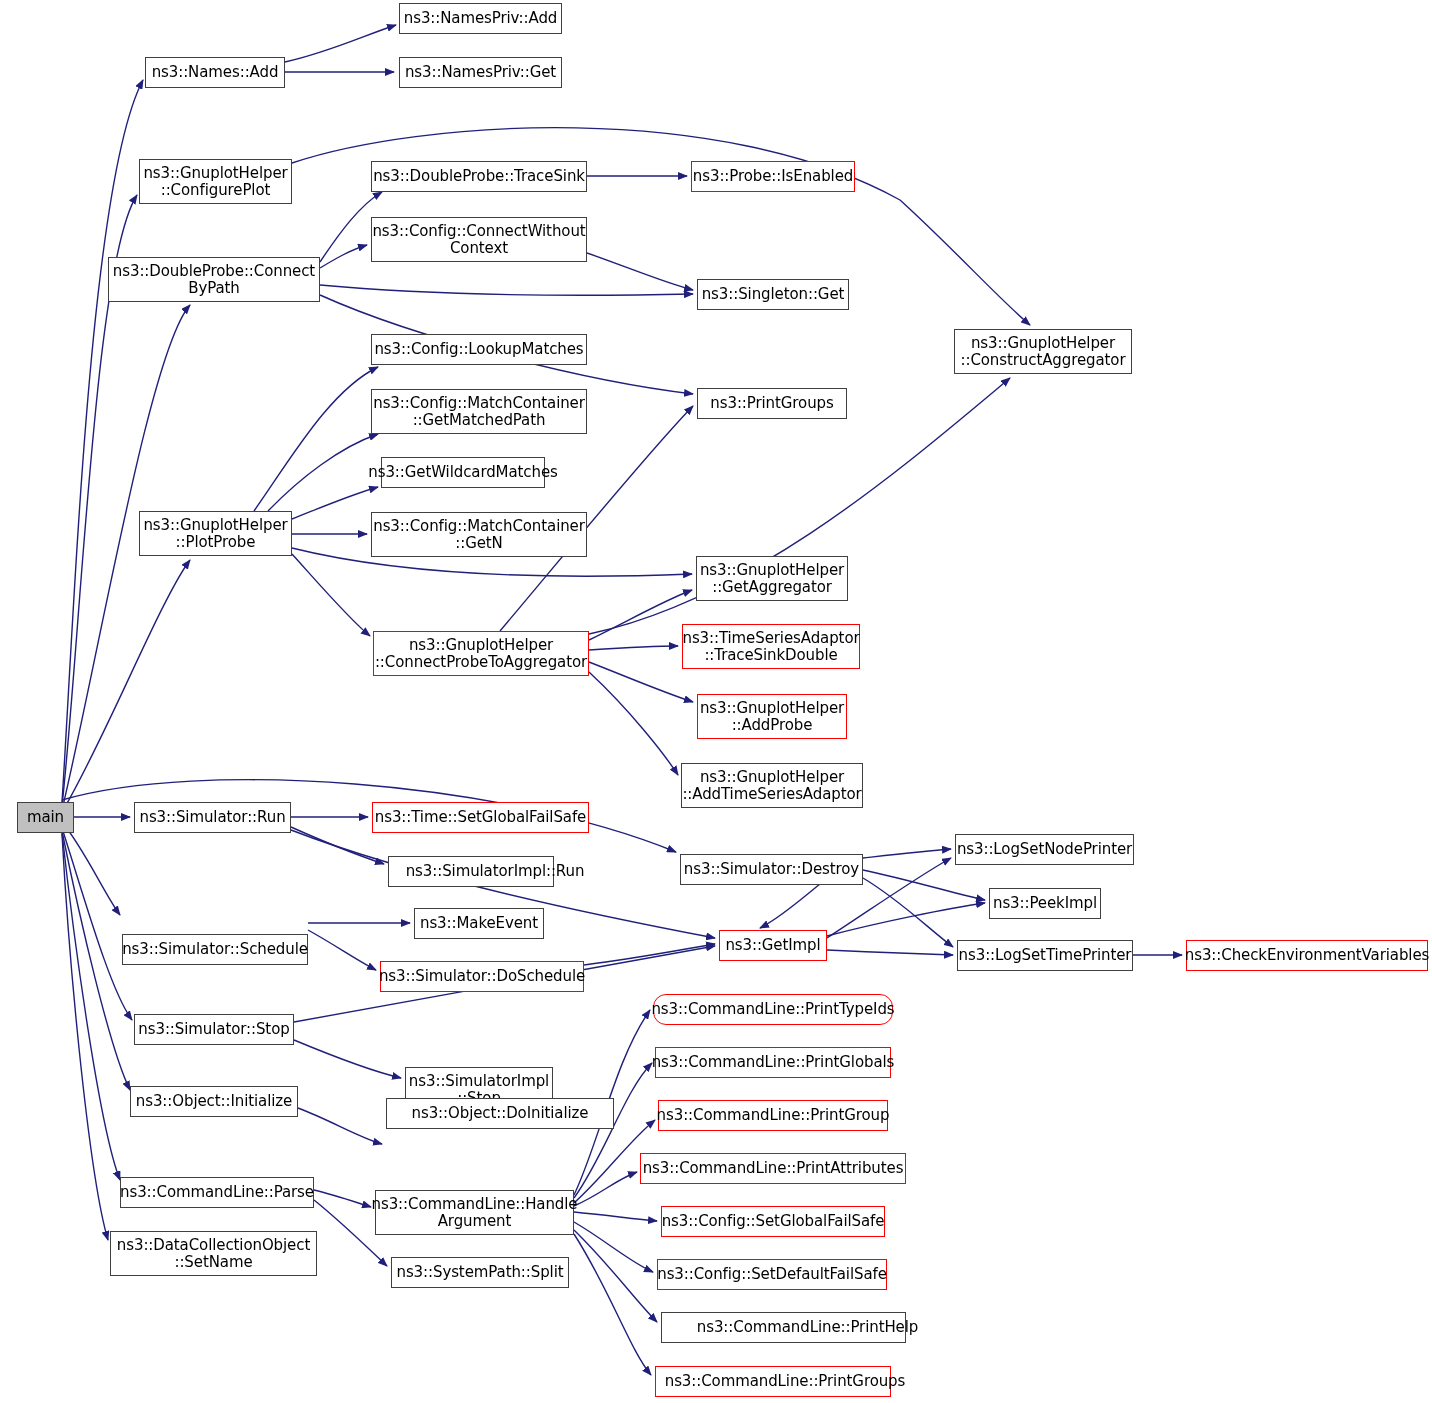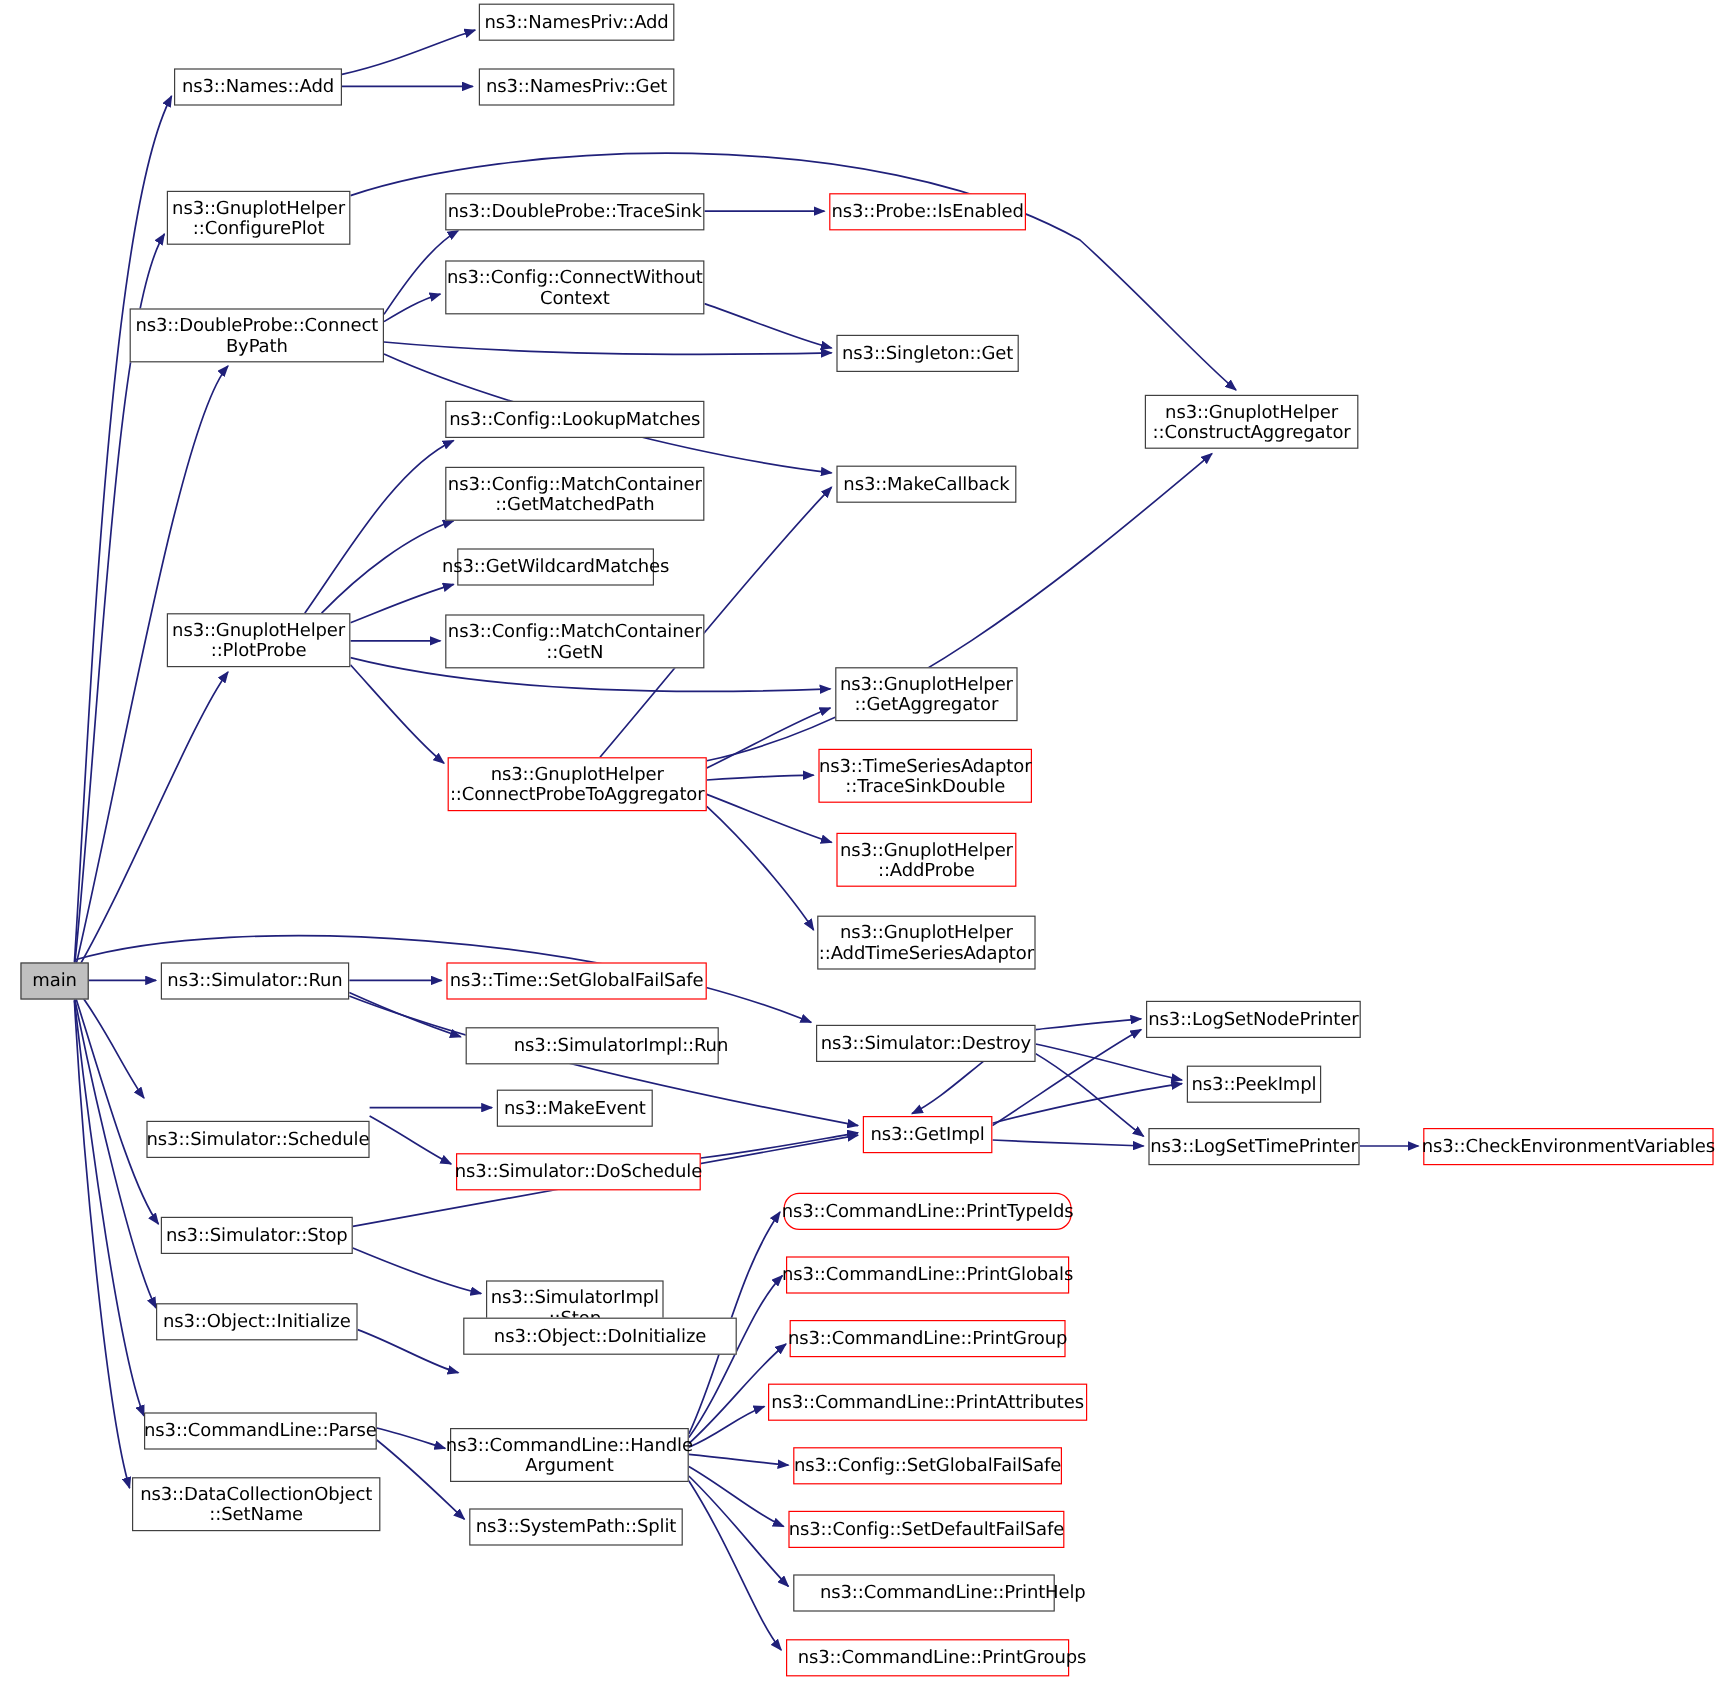--- a/index.html
+++ b/index.html
@@ -122,21 +122,21 @@
 ::ConstructAggregator</span>
       </div>
       <div class="node b-black" style="left: 371px; top: 334px; width: 216px; height: 31px;">
         <span>ns3::Config::LookupMatches</span>
       </div>
       <div class="node b-black" style="left: 371px; top: 389px; width: 216px; height: 45px;">
         <span>ns3::Config::MatchContainer
 ::GetMatchedPath</span>
       </div>
       <div class="node b-black" style="left: 697px; top: 388px; width: 150px; height: 31px;">
-        <span>ns3::MakeCallback</span>
+        <span>ns3::PrintGroups</span>
       </div>
       <div class="node b-black" style="left: 381px; top: 457px; width: 164px; height: 31px;">
         <span>ns3::GetWildcardMatches</span>
       </div>
       <div class="node b-black" style="left: 371px; top: 512px; width: 216px; height: 45px;">
         <span>ns3::Config::MatchContainer
 ::GetN</span>
       </div>
       <div class="node b-black" style="left: 139px; top: 511px; width: 153px; height: 45px;">
         <span>ns3::GnuplotHelper
@@ -164,21 +164,21 @@
       </div>
       <div class="node b-cur" style="left: 17px; top: 802px; width: 57px; height: 31px;">
         <span>main</span>
       </div>
       <div class="node b-black" style="left: 134px; top: 802px; width: 157px; height: 31px;">
         <span>ns3::Simulator::Run</span>
       </div>
       <div class="node b-red" style="left: 372px; top: 802px; width: 217px; height: 31px;">
         <span>ns3::Time::SetGlobalFailSafe</span>
       </div>
-      <div class="node b-black" style="left: 388px; top: 856px; width: 211px; height: 31px; padding-left: 48px;">
+      <div class="node b-black" style="left: 388px; top: 856px; width: 166px; height: 31px; padding-left: 48px;">
         <span>ns3::SimulatorImpl::Run</span>
       </div>
       <div class="node b-black" style="left: 680px; top: 854px; width: 183px; height: 31px;">
         <span>ns3::Simulator::Destroy</span>
       </div>
       <div class="node b-black" style="left: 955px; top: 834px; width: 179px; height: 31px;">
         <span>ns3::LogSetNodePrinter</span>
       </div>
       <div class="node b-black" style="left: 989px; top: 888px; width: 112px; height: 31px;">
         <span>ns3::PeekImpl</span>
@@ -239,20 +239,20 @@
       <div class="node b-red" style="left: 657px; top: 1259px; width: 230px; height: 31px;">
         <span>ns3::Config::SetDefaultFailSafe</span>
       </div>
       <div class="node b-black" style="left: 110px; top: 1231px; width: 207px; height: 45px;">
         <span>ns3::DataCollectionObject
 ::SetName</span>
       </div>
       <div class="node b-black" style="left: 391px; top: 1257px; width: 178px; height: 31px;">
         <span>ns3::SystemPath::Split</span>
       </div>
-      <div class="node b-black" style="left: 661px; top: 1312px; width: 218px; height: 31px; padding-left: 48px;">
+      <div class="node b-black" style="left: 661px; top: 1312px; width: 245px; height: 31px; padding-left: 48px;">
         <span>ns3::CommandLine::PrintHelp</span>
       </div>
       <div class="node b-red" style="left: 655px; top: 1366px; width: 236px; height: 31px; padding-left: 24px;">
         <span>ns3::CommandLine::PrintGroups</span>
       </div>
     </div>
 </div>
 
 </body></html>

